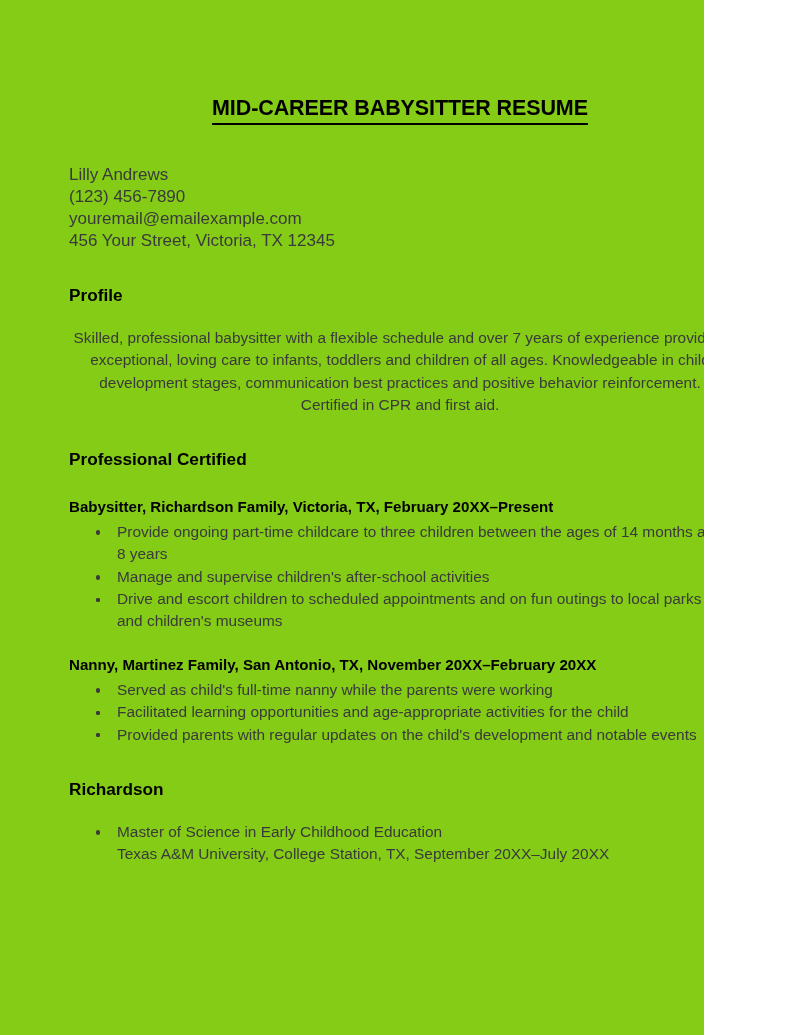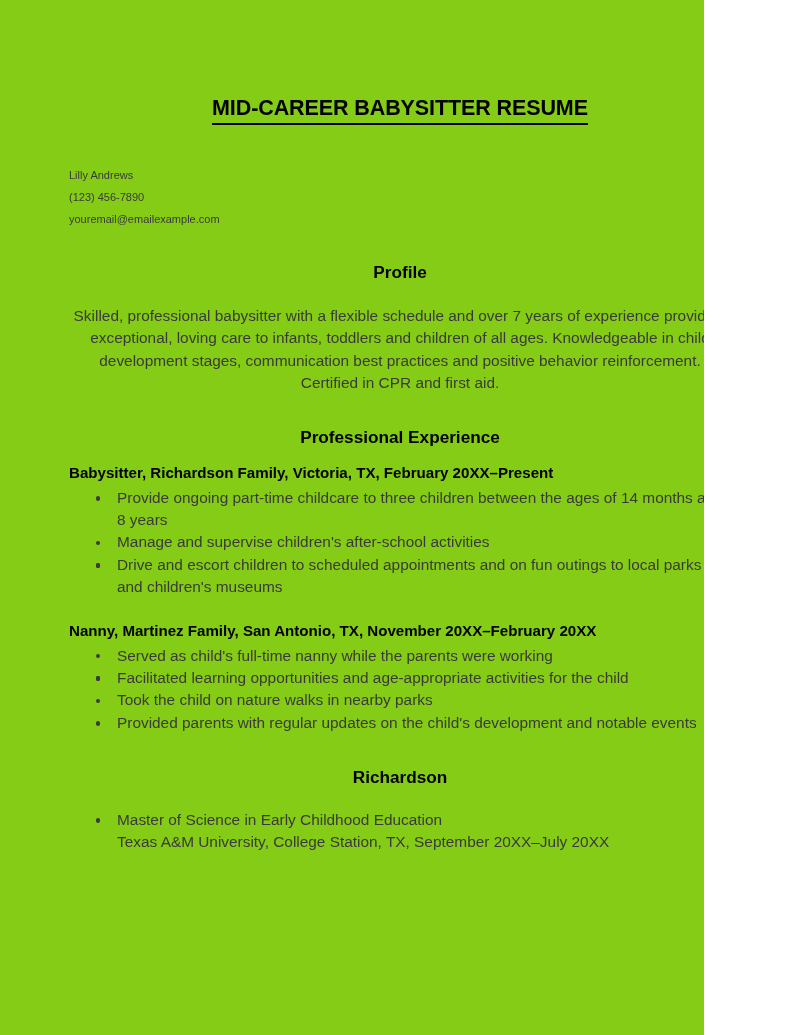--- a/index.html
+++ b/index.html
@@ -46,34 +46,33 @@
   }
   .doc-title .underline {
     display: inline-block;
     border-bottom: 2px solid #000000;
     padding-bottom: 2px;
   }
 
   
   .contact {
     margin-top: 39px;
-    font-size: 11px;
+    font-size: 17px;
     line-height: 22.2px;
     color: #3a3a3a;
   }
   .contact .line { white-space: pre; }
 
   
   .section-heading {
     font-size: 17.2px;
     font-weight: bold;
     color: #000000;
     margin: 0;
     line-height: 1.2;
-    text-align: center;
   }
 
   .sec-profile-heading   { margin-top: 32px; }
   .sec-exp-heading       { margin-top: 33px; }
   .sec-edu-heading       { margin-top: 33px; }
 
   
   .para {
     font-size: 15.4px;
     line-height: 22.3px;
@@ -83,21 +82,21 @@
   }
 
   
   .job-heading {
     font-size: 15.1px;
     font-weight: bold;
     color: #000000;
     margin-top: 23px;
     line-height: 1.25;
   }
-  .job-heading.first { margin-top: 16px; }
+  .job-heading.first { margin-top: 28px; }
 
   
   ul.bullets {
     list-style: none;
     margin: 4px 0 0 0;
     padding: 0;
   }
   ul.bullets li {
     position: relative;
     padding-left: 48px;
@@ -128,41 +127,42 @@
 
 <div class="page">
   <div class="doc-body">
 
     <h1 class="doc-title"><span class="underline">MID-CAREER BABYSITTER RESUME</span></h1>
 
     <div class="contact">
       <div class="line">Lilly Andrews</div>
       <div class="line">(123) 456-7890</div>
       <div class="line">youremail@emailexample.com</div>
+      <div class="line">456 Your Street, Victoria, TX 12345</div>
     </div>
 
     <h2 class="section-heading sec-profile-heading">Profile</h2>
     <p class="para">Skilled, professional babysitter with a flexible schedule and over 7 years of experience providing exceptional, loving care to infants, toddlers and children of all ages. Knowledgeable in child development stages, communication best practices and positive behavior reinforcement. Certified in CPR and first aid.</p>
 
-    <h2 class="section-heading sec-exp-heading">Professional Experience</h2>
+    <h2 class="section-heading sec-exp-heading">Professional Certified</h2>
 
     <div class="job-heading first">Babysitter, Richardson Family, Victoria, TX, February 20XX–Present</div>
     <ul class="bullets">
       <li><span class="dot"></span><span>Provide ongoing part-time childcare to three children between the ages of 14 months and 8 years</span></li>
       <li><span class="dot"></span><span>Manage and supervise children's after-school activities</span></li>
       <li><span class="dot"></span></li>
       <li><span class="dot"></span><span>Drive and escort children to scheduled appointments and on fun outings to local parks and children's museums</span></li>
     </ul>
 
     <div class="job-heading">Nanny, Martinez Family, San Antonio, TX, November 20XX–February 20XX</div>
     <ul class="bullets">
       <li><span class="dot"></span><span>Served as child's full-time nanny while the parents were working</span></li>
       <li><span class="dot"></span></li>
       <li><span class="dot"></span><span>Facilitated learning opportunities and age-appropriate activities for the child</span></li>
-      <li><span class="dot"></span><span>Took the child on nature walks in nearby parks</span></li>
+      <li><span class="dot"></span></li>
       <li><span class="dot"></span><span>Provided parents with regular updates on the child's development and notable events</span></li>
     </ul>
 
     <h2 class="section-heading sec-edu-heading">Richardson</h2>
     <ul class="bullets edu-bullets">
       <li><span class="dot"></span><span>Master of Science in Early Childhood Education</span><span class="sub">Texas A&amp;M University, College Station, TX, September 20XX–July 20XX</span></li>
     </ul>
 
   </div>
 </div>

